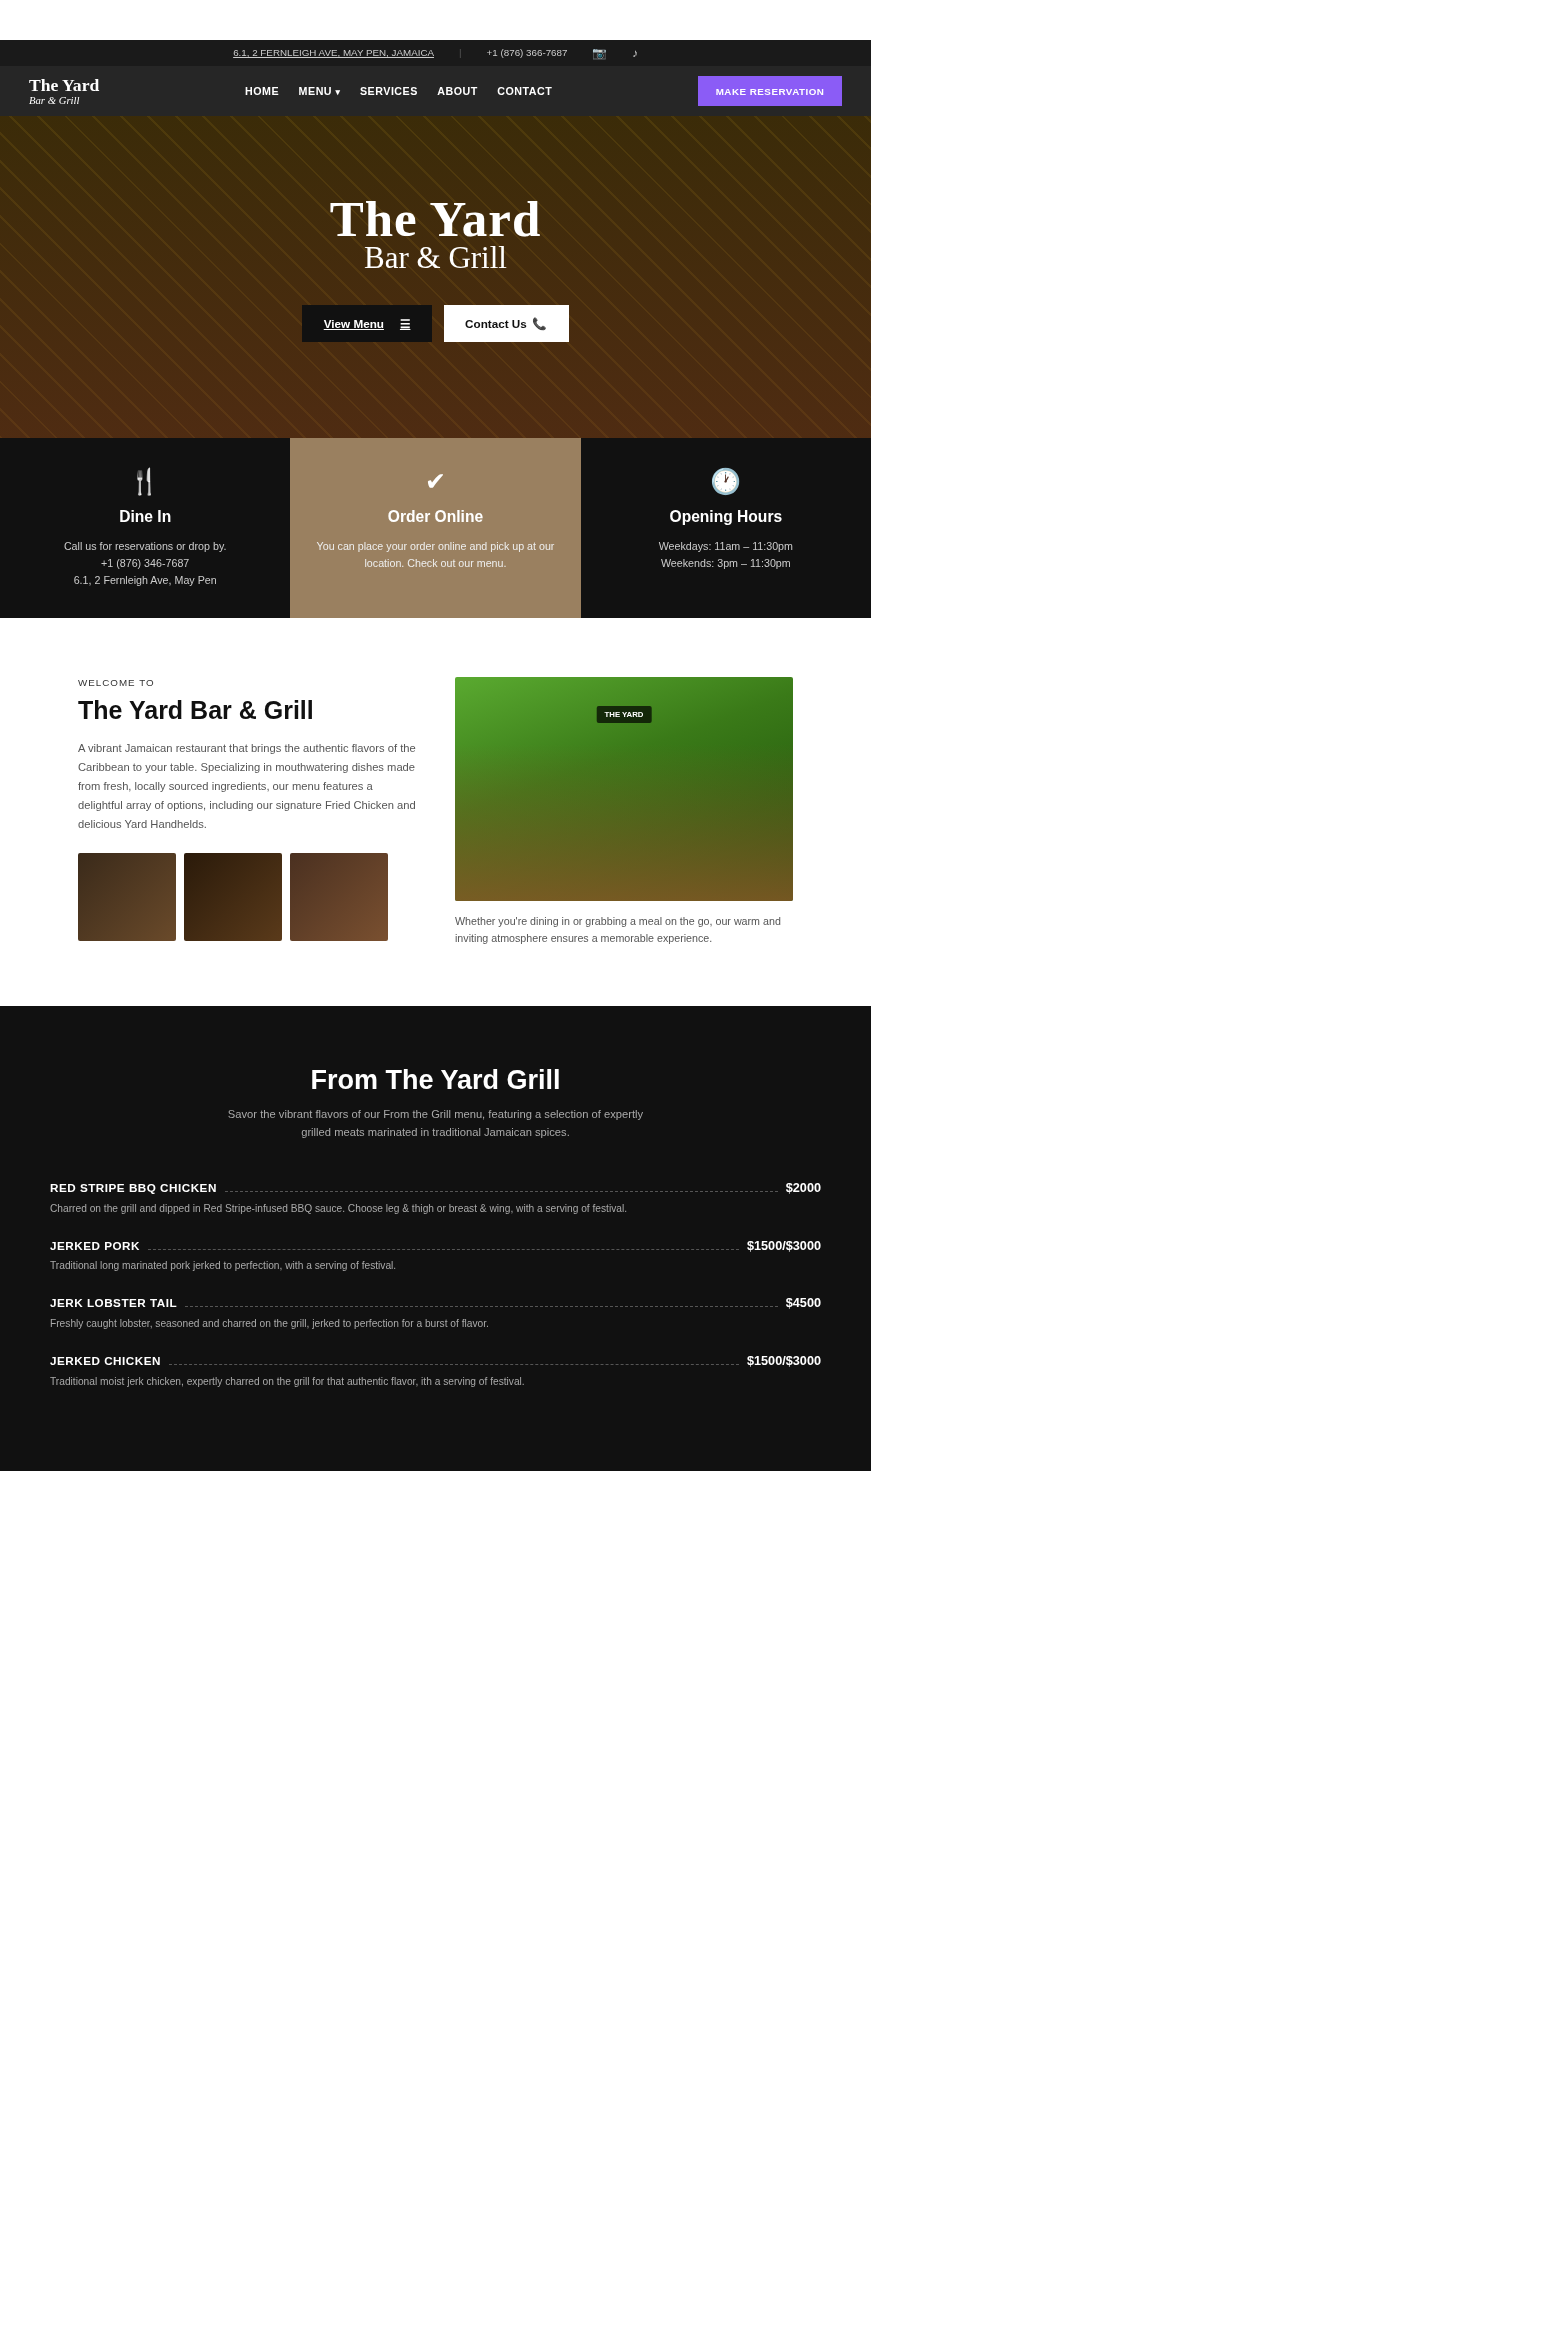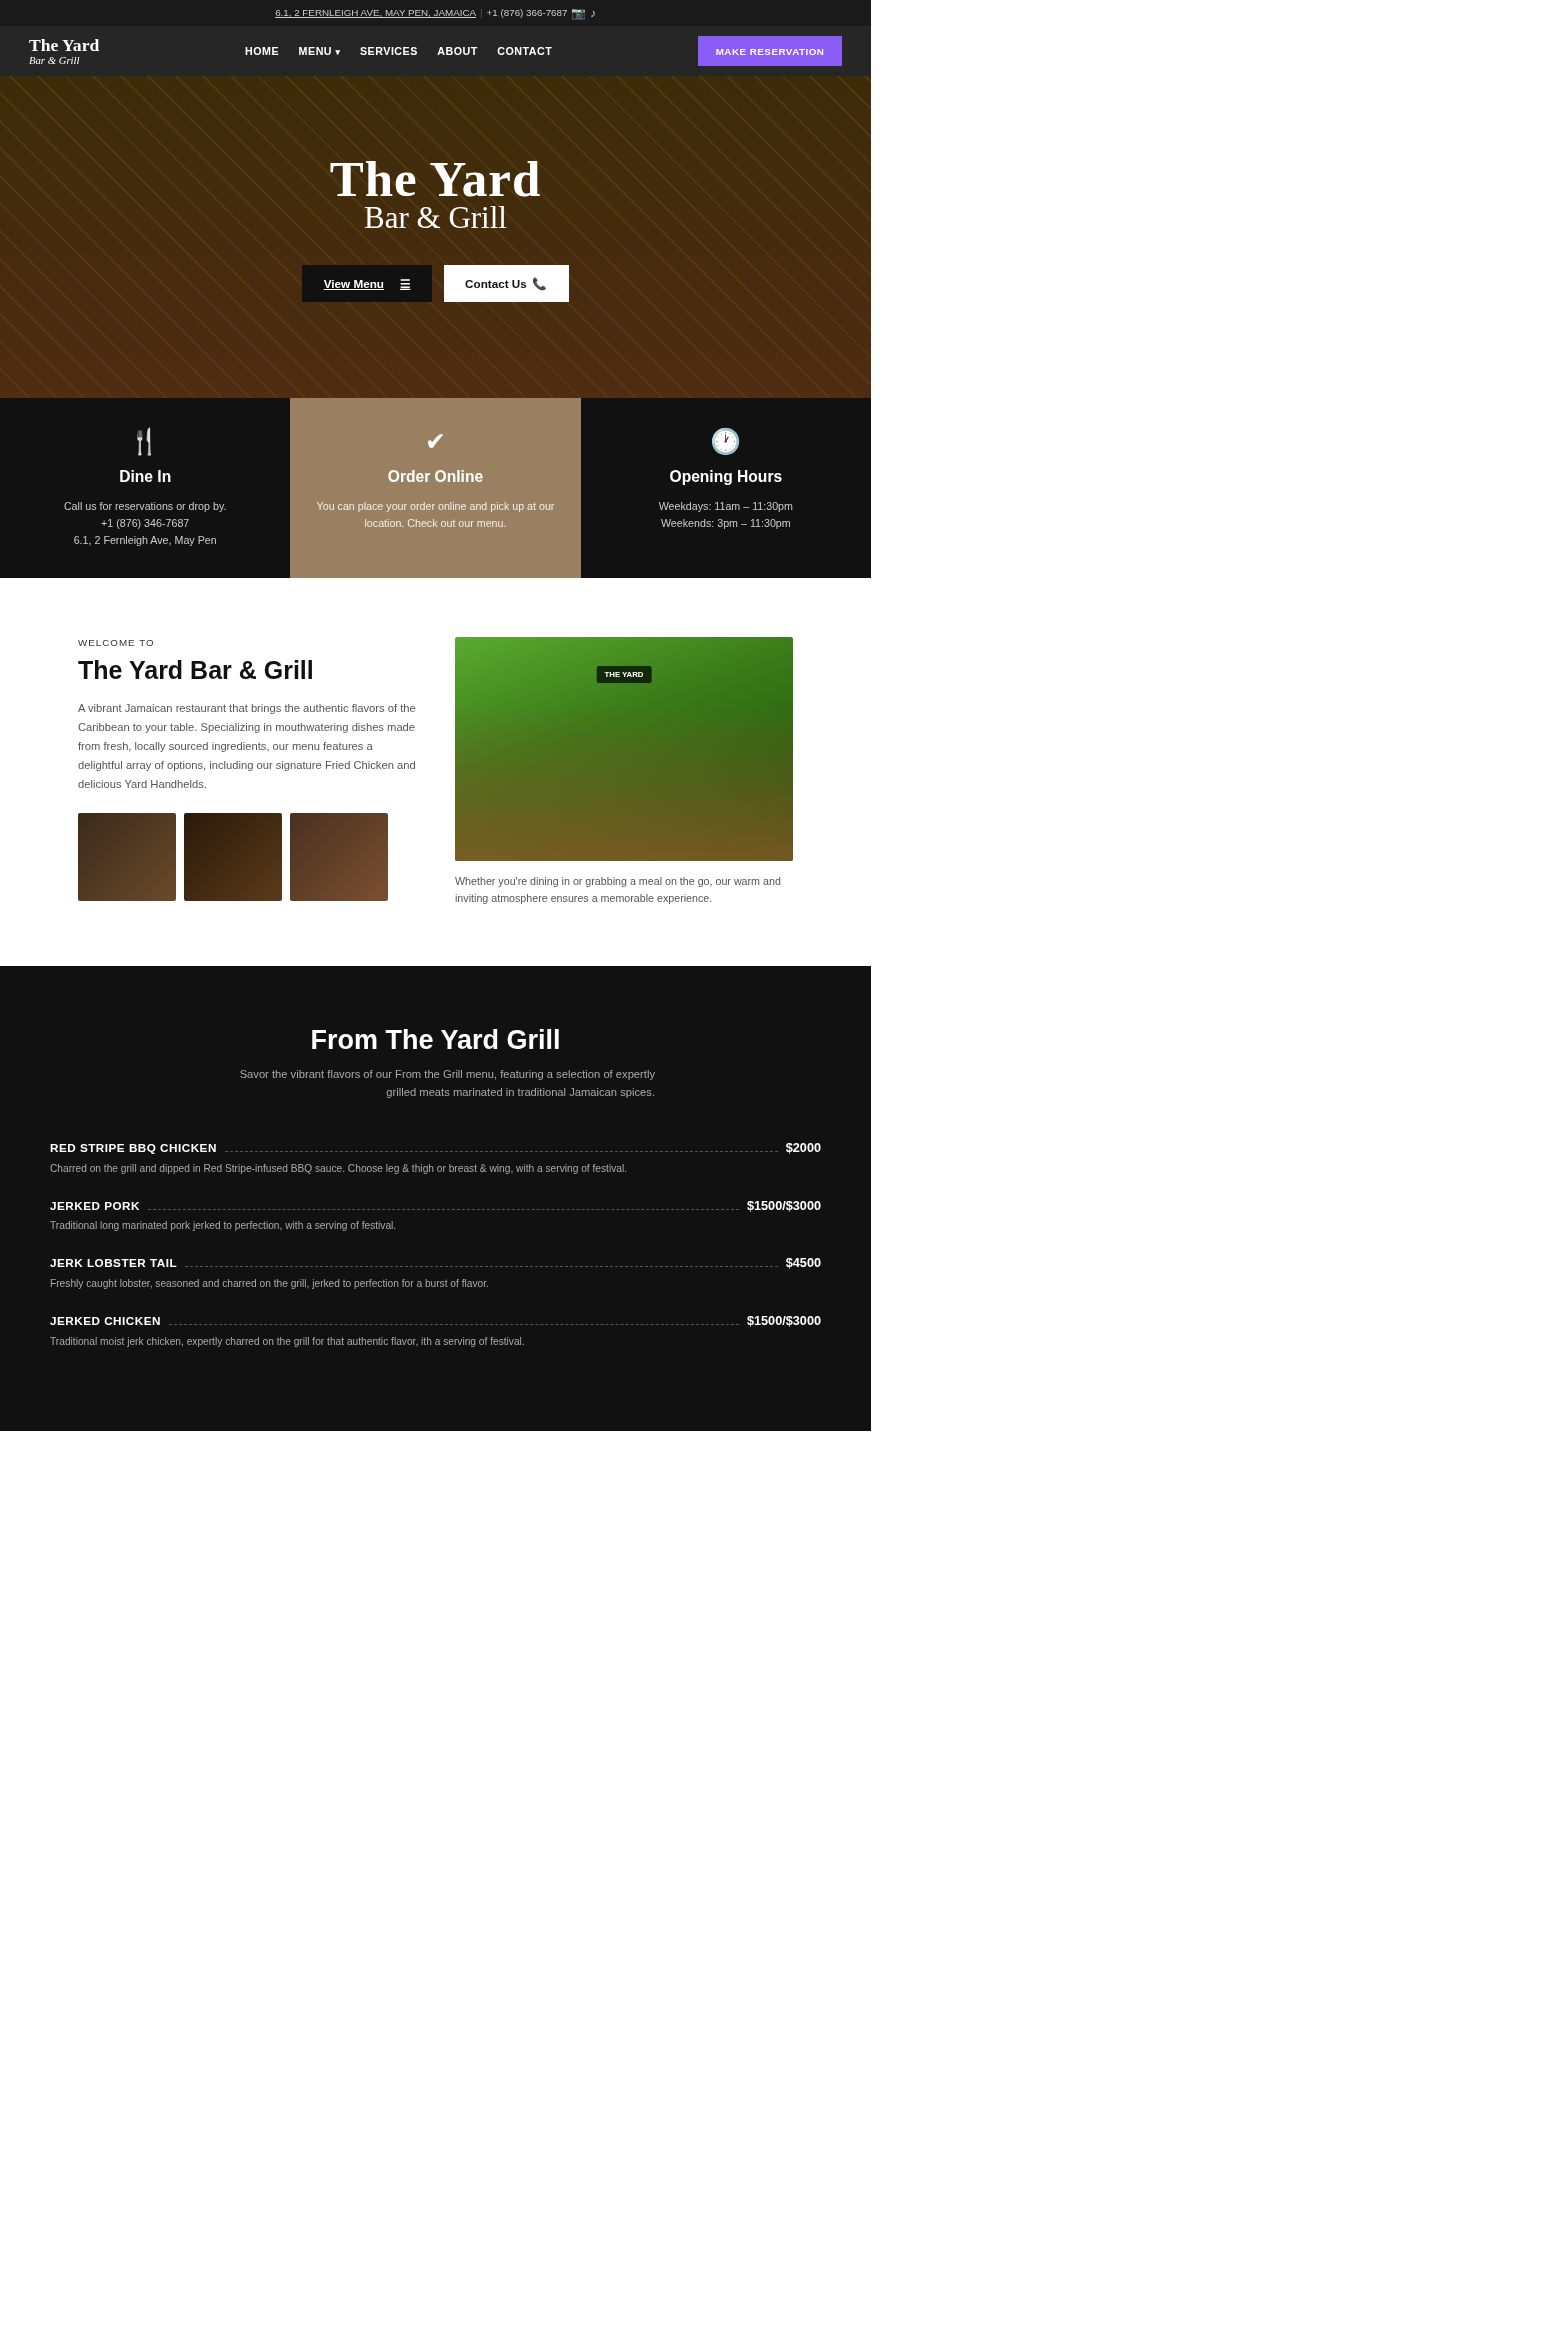--- a/index.html
+++ b/index.html
@@ -7,21 +7,22 @@
 
     
     .top-bar {
       background: #1a1a1a;
       color: #ccc;
       font-size: 9.8px;
       padding: 5.9px 9.8px;
       display: flex;
       align-items: center;
       justify-content: center;
-      gap: 4px;
+      gap: 25px;
+      margin-top: 40px;
     }
     .top-bar a { color: #ccc; text-decoration: underline; }
     .top-bar .sep { color: #555; }
 
     
     .navbar {
       background: rgba(0,0,0,0.85);
       display: flex;
       align-items: center;
       justify-content: space-between;
@@ -157,21 +158,21 @@
     }
     .about-caption { font-size: 10.7px; color: #555; line-height: 1.6; }
 
     
     .grill-section {
       background: #111;
       padding: 59px 50px;
       color: #fff;
     }
     .grill-title { text-align: center; font-size: 27px; font-weight: bold; margin-bottom: 9.8px; }
-    .grill-subtitle { text-align: right; font-size: 11.2px; color: #aaa; line-height: 1.6; margin-bottom: 39px; max-width: 439px; margin-left: auto; margin-right: auto; }
+    .grill-subtitle { text-align: center; font-size: 11.2px; color: #aaa; line-height: 1.6; margin-bottom: 39px; max-width: 439px; margin-left: auto; margin-right: auto; }
     .menu-item { margin-bottom: 21.5px; }
     .menu-item-header { display: flex; align-items: baseline; gap: 0; margin-bottom: 5.9px; }
     .menu-item-name { font-size: 11.7px; font-weight: bold; text-transform: uppercase; letter-spacing: 0.5px; flex-shrink: 0; }
     .menu-item-dots { flex: 1; border-bottom: 1px dashed #555; margin: 0 7.8px; margin-bottom: 2.9px; }
     .menu-item-price { font-size: 12.7px; font-weight: bold; color: #fff; flex-shrink: 0; }
     .menu-item-desc { font-size: 10.2px; color: #aaa; line-height: 1.6; }
 
     
     .food-img-1 { background: linear-gradient(135deg, #3a2a1a, #6a4a2a); }
     .food-img-2 { background: linear-gradient(135deg, #2a1a0a, #5a3a1a); }

